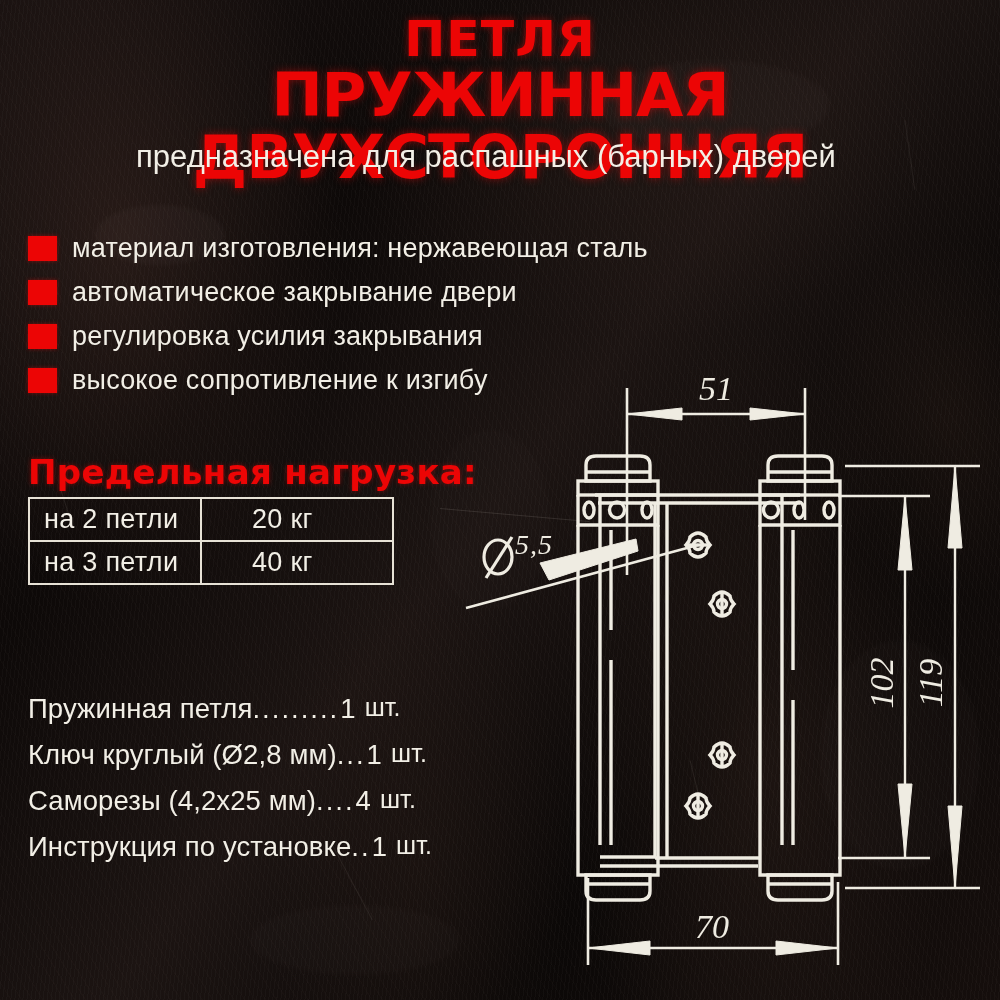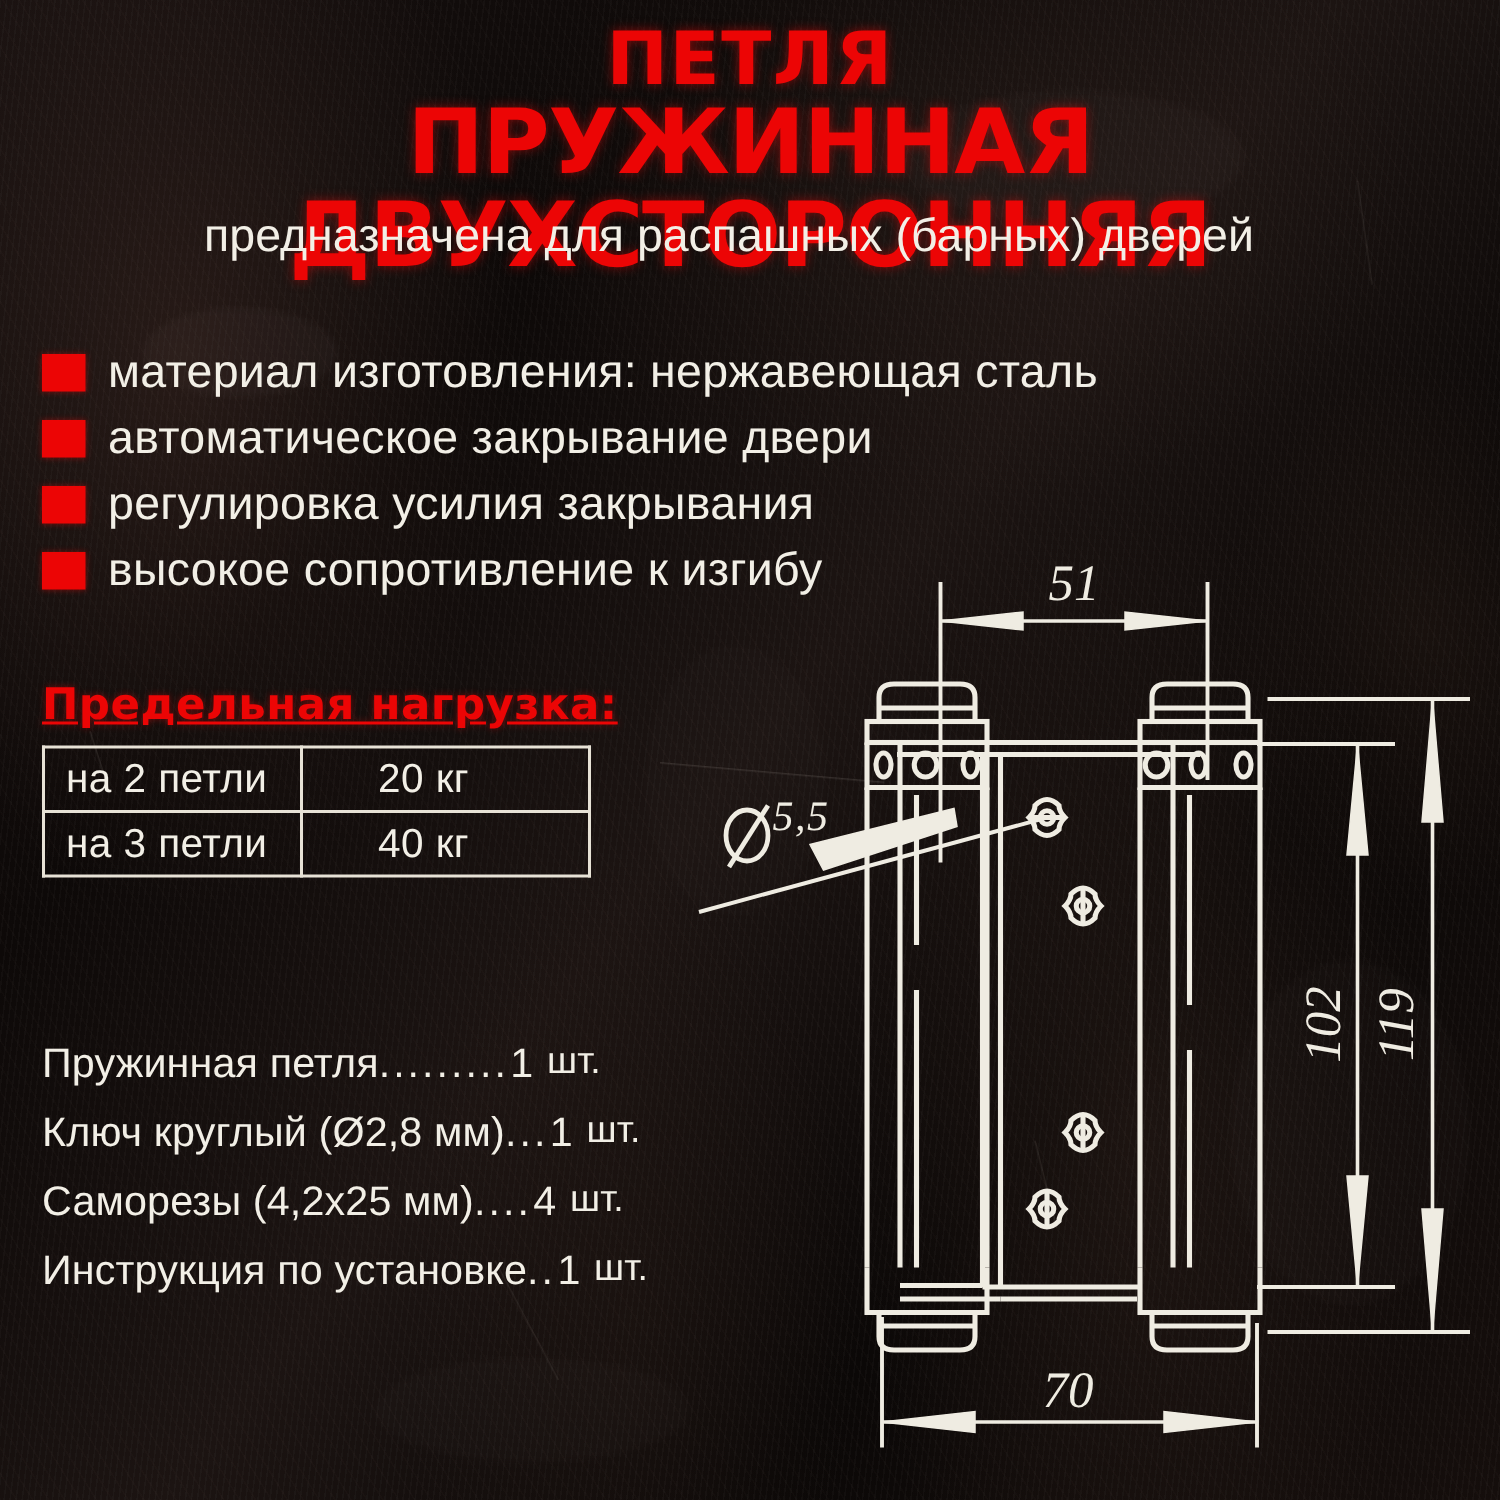--- a/index.html
+++ b/index.html
@@ -61,29 +61,28 @@
     font-size:31px;line-height:36px;font-weight:normal;letter-spacing:0px;
   }
 
   
   #features{position:absolute;top:226px;left:0;width:860px;}
   .feat{position:relative;height:44px;display:flex;align-items:center;}
   .sq{
     width:29px;height:25px;background:#ec0505;margin-left:28px;margin-right:15px;
     flex:none;box-shadow:0 0 4px rgba(230,10,10,.45);
   }
-  .feat-txt{font-size:31px;line-height:30px;letter-spacing:.2px;}
+  .feat-txt{font-size:27px;line-height:30px;letter-spacing:.2px;}
 
   
   #load-head{
     position:absolute;top:452px;left:28px;
-    font-size:29px;font-weight:bold;letter-spacing:.3px;
+    font-size:34px;font-weight:bold;letter-spacing:.3px;
     font-family:"DejaVu Sans", sans-serif;
     text-shadow:0 0 5px rgba(225,10,10,.45);
-    text-decoration:underline;
   }
   #load-table{
     position:absolute;top:497px;left:28px;width:366px;
     border-collapse:collapse;
   }
   #load-table td{
     border:2px solid #e7e2d6;
     height:41px;
     font-size:27px;
     color:#f2efe6;

